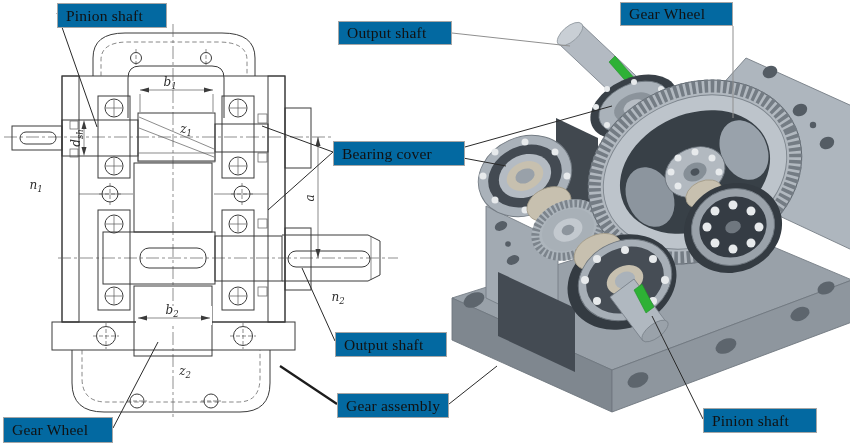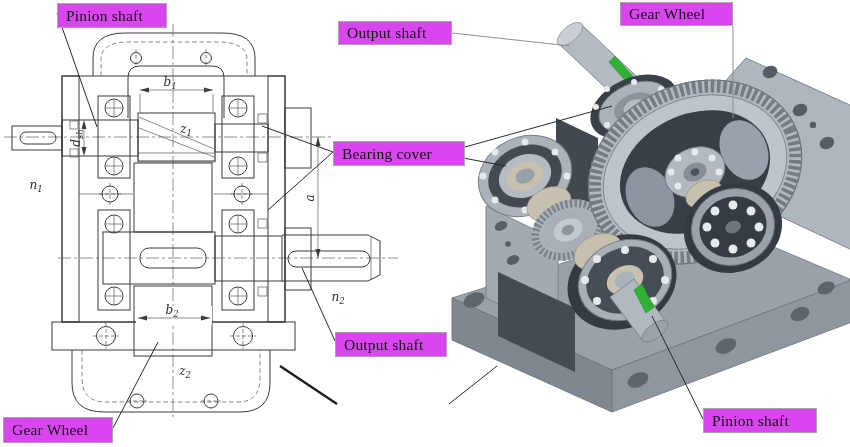--- a/index.html
+++ b/index.html
@@ -5,21 +5,21 @@
   :root{
     --paper:#ffffff; --line_2d:#3b3b3b; --callout_border:#a6a6a6;
     --housing_light:#aeb6be; --housing_mid:#99a1a9; --housing_dark:#3d444c;
     --gear_face:#bdc4cb; --gear_web:#384047; --bearing_tan:#c7c0af;
     --key_green:#2eb135; --bolt_light:#e7eaec;
   }
   html,body{margin:0;padding:0;background:#e8e8e8;}
   #stage{position:relative;width:850px;height:447px;background:var(--paper);overflow:hidden;
          font-family:"Liberation Serif","DejaVu Serif",serif;}
   #fig{position:absolute;left:0;top:0;}
-  .callout{position:absolute;box-sizing:border-box;background:#d946ef;border:1px solid var(--callout_border);
+  .callout{position:absolute;box-sizing:border-box;background:#0369a1;border:1px solid var(--callout_border);
            display:flex;align-items:center;padding-left:8px;font-size:15.5px;color:#111;
            letter-spacing:.2px;z-index:5;}
   
   .ln{stroke:var(--line_2d);stroke-width:1;fill:none;}
   .thin{stroke:#5a5a5a;stroke-width:.7;fill:none;}
   .cl{stroke:#5f5f5f;stroke-width:.7;fill:none;stroke-dasharray:13 3 3 3;}
   .dash{stroke:#6a6a6a;stroke-width:.8;fill:none;stroke-dasharray:4.5 2.8;}
   .arr{fill:var(--line_2d);stroke:none;}
   .ann{font-family:"DejaVu Serif","Liberation Serif",serif;font-style:italic;font-size:12px;fill:#2c2c2c;}
   .ann .sub{font-size:8.5px;}
@@ -382,19 +382,22 @@
     </div>
   <div class="callout" style="left:620px;top:2px;width:113px;height:24px">
       <span>Gear Wheel</span>
     </div>
   <div class="callout" style="left:333px;top:141px;width:132px;height:25px">
       <span>Bearing cover</span>
     </div>
   <div class="callout" style="left:335px;top:332px;width:112px;height:25px">
       <span>Output shaft</span>
     </div>
+  <div class="callout" style="left:337px;top:393px;width:112px;height:25px">
+      <span>Gear assembly</span>
+    </div>
   <div class="callout" style="left:3px;top:417px;width:110px;height:26px">
       <span>Gear Wheel</span>
     </div>
   <div class="callout" style="left:703px;top:408px;width:114px;height:25px">
       <span>Pinion shaft</span>
     </div>
 </div>
 
 </body></html>

